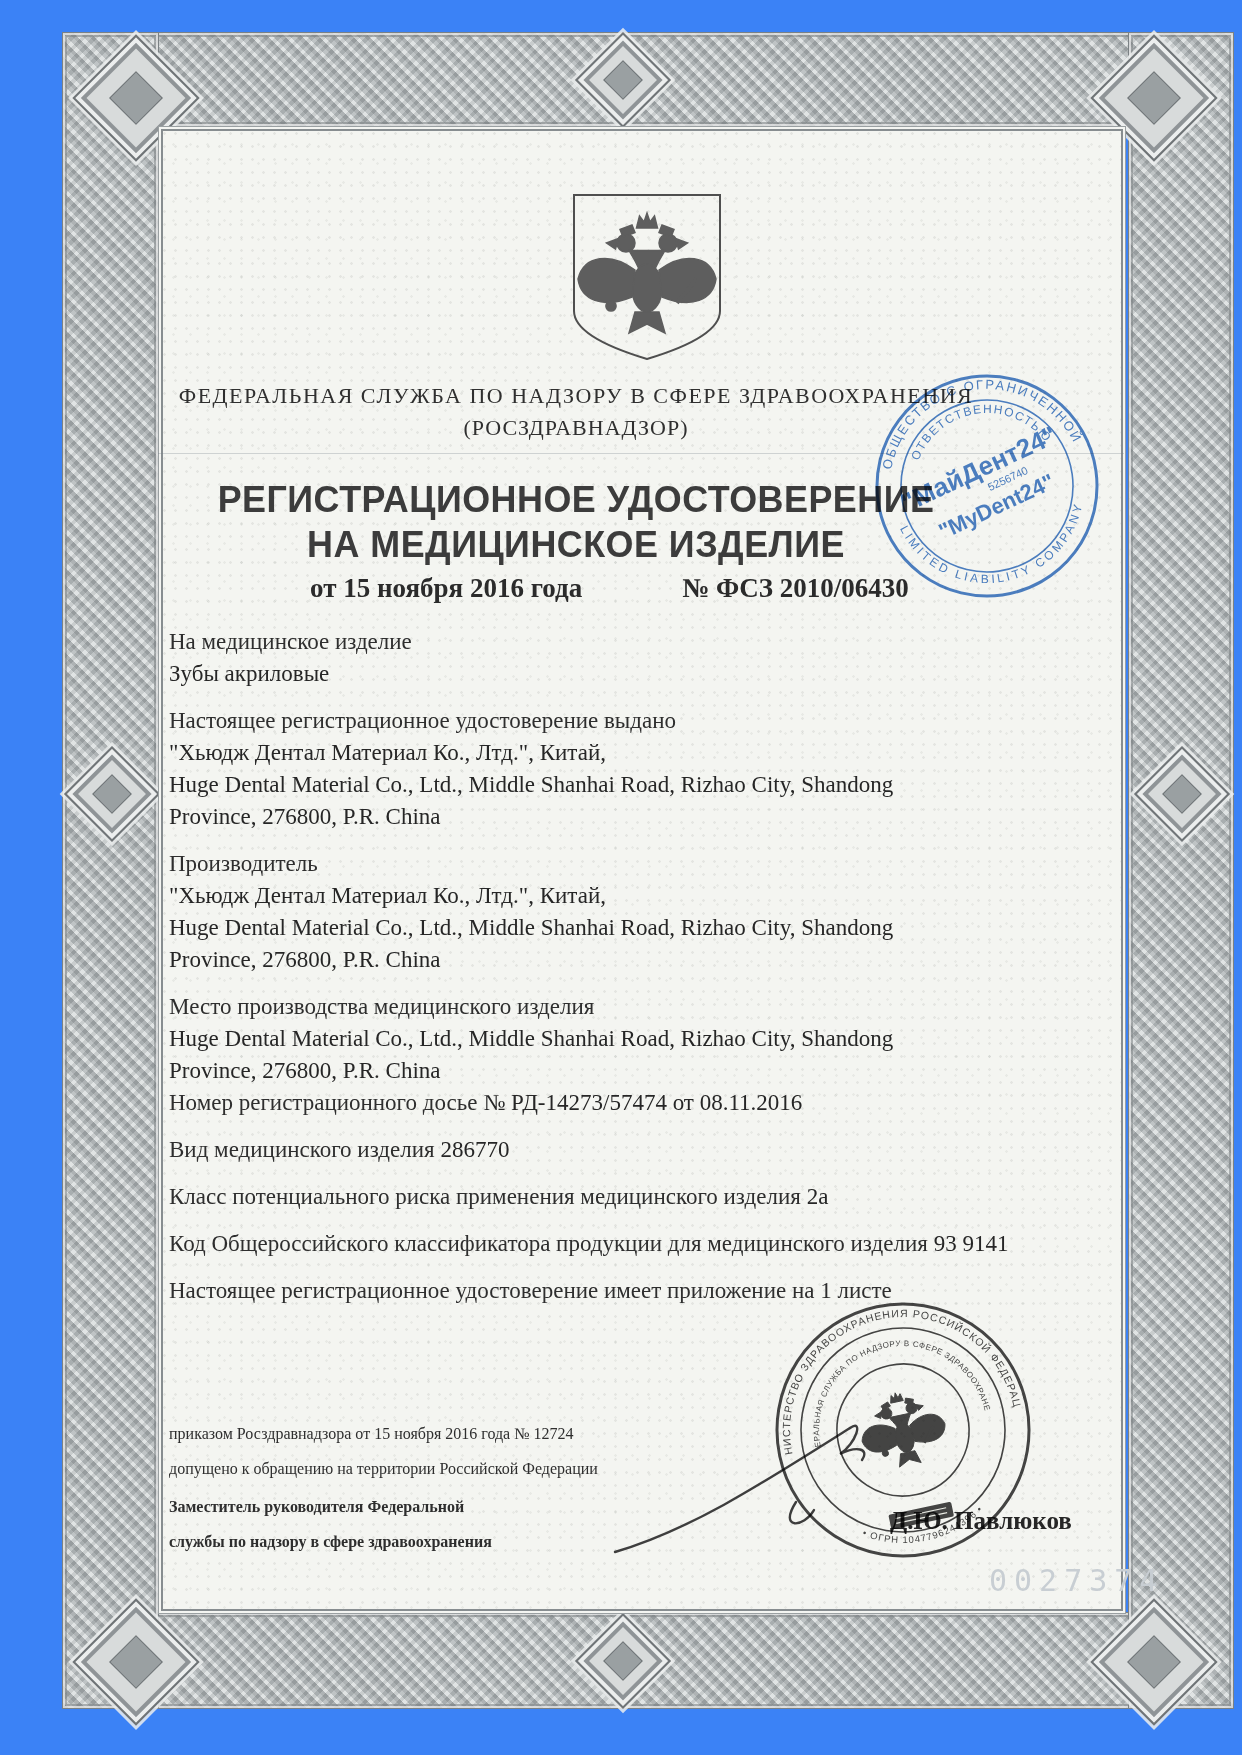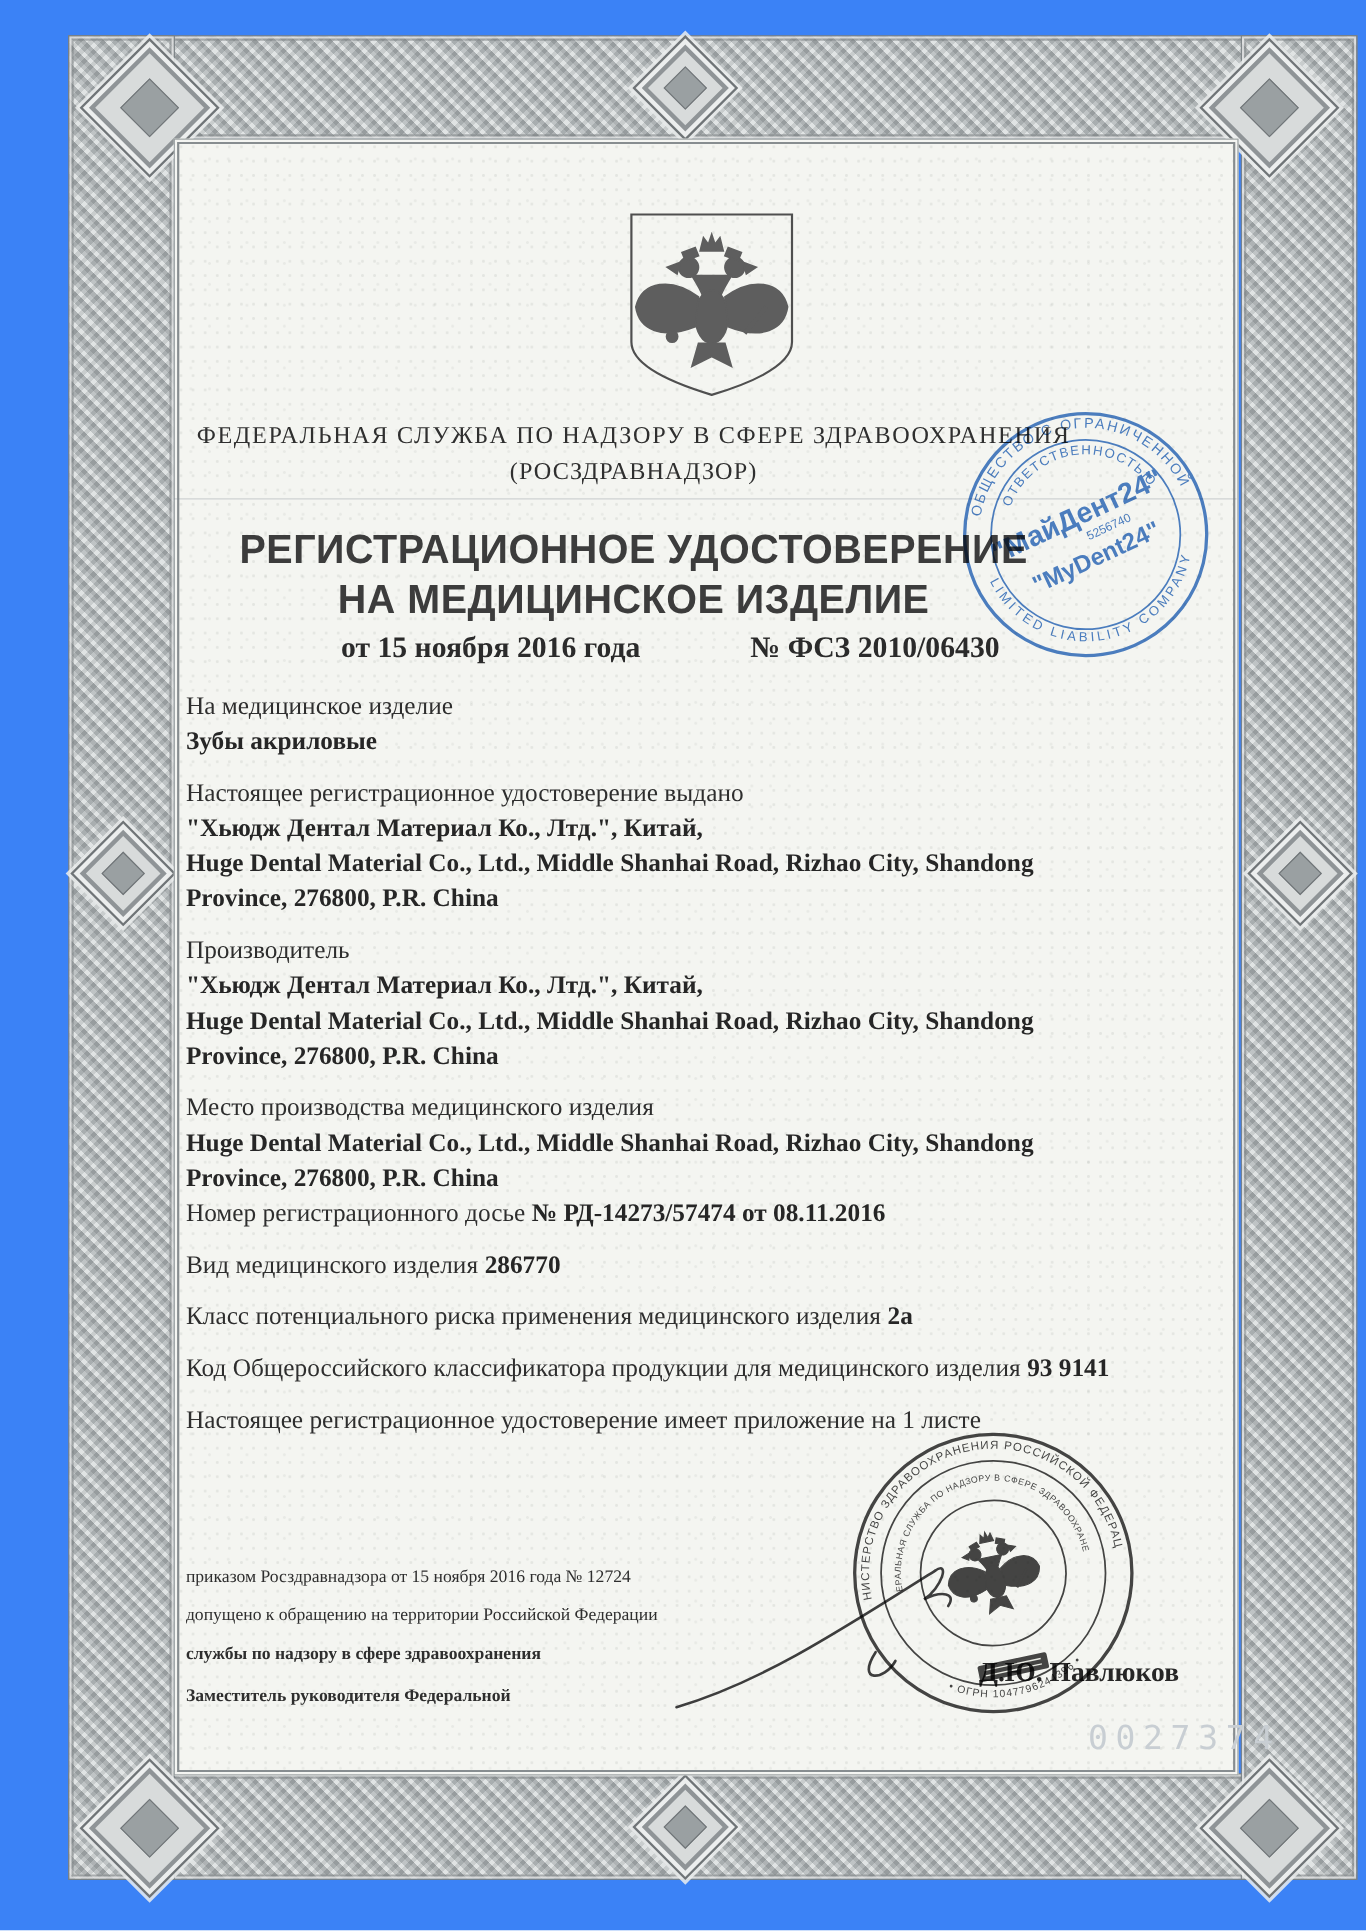--- a/index.html
+++ b/index.html
@@ -40,21 +40,21 @@
   .agency1{top:256px;font-size:22px;letter-spacing:1.5px;}
   .agency2{top:288px;font-size:22px;letter-spacing:1px;font-family:Liberation Serif, serif;}
   .titles{top:350px;font-family:"Liberation Sans",sans-serif;font-weight:700;
         font-size:37px;line-height:45px;letter-spacing:.5px;color:#3c3c3c;transform:scaleX(.97);}
   .daterow{position:absolute;left:151px;top:446px;display:flex;gap:100px;
         font-weight:bold;font-size:27px;color:#2b2b2b;white-space:nowrap;}
   
   .bodytxt{position:absolute;left:10px;top:499px;width:948px;font-size:23px;line-height:32px;color:#2e2e2e;}
   .blk{margin-top:15px;}
   .blk:first-child{margin-top:0;}
-  .blk .b, .bold-line{font-weight:bold;color:#262626;}
+  .blk .b, .bold-line{font-weight:normal;color:#262626;}
   .bodytxt div{white-space:nowrap;}
   .b{margin-left:6px;}
   .footer{position:absolute;left:10px;top:1289px;font-size:16px;line-height:35px;color:#2e2e2e;}
   .signer{font-weight:bold;margin-top:3px;}
   .signer-name{position:absolute;left:731px;top:1380px;font-weight:bold;font-size:25px;color:#262626;white-space:nowrap;}
   
   .coat{position:absolute;left:409px;top:64px;}
   
   .stamp{position:absolute;mix-blend-mode:multiply;}
   .stamp-blue{left:867px;top:366px;opacity:.85;transform:rotate(-8deg);}
@@ -157,22 +157,22 @@
       </div>
       <div class="blk">
         <span>Код Общероссийского классификатора продукции для медицинского изделия</span><span class="b">93 9141</span>
       </div>
       <div class="blk">Настоящее регистрационное удостоверение имеет приложение на 1 листе</div>
     </div>
 
     <div class="footer">
       <div>приказом Росздравнадзора от 15 ноября 2016 года № 12724</div>
       <div>допущено к обращению на территории Российской Федерации</div>
+      <div class="signer">Заместитель руководителя Федеральной</div>
       <div class="signer" style="margin-top:0">службы по надзору в сфере здравоохранения</div>
-      <div class="signer">Заместитель руководителя Федеральной</div>
     </div>
     <div class="signer-name">Д.Ю. Павлюков</div>
     <div class="serial" style="left:830px;top:1436px;position:absolute;">0027374</div>
   </div>
 
   <div class="fold-line"></div>
 
   <svg class="stamp stamp-blue" width="240" height="240" viewBox="-120 -120 240 240">
     <circle class="ring" r="110" stroke-width="3"></circle>
     <circle class="ring" r="86" stroke-width="1.6"></circle>

